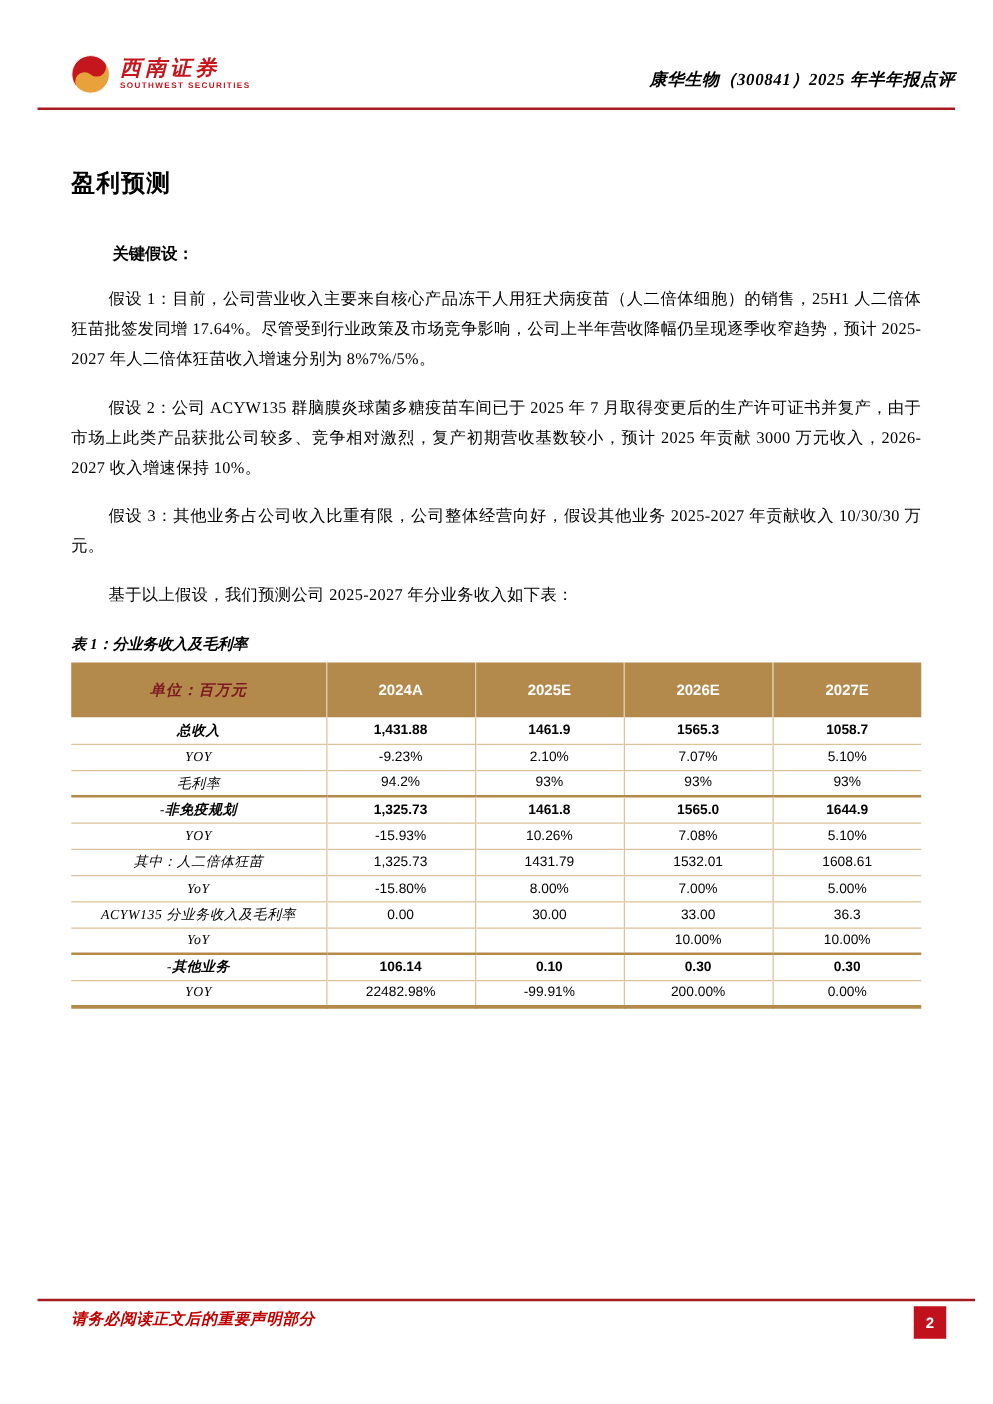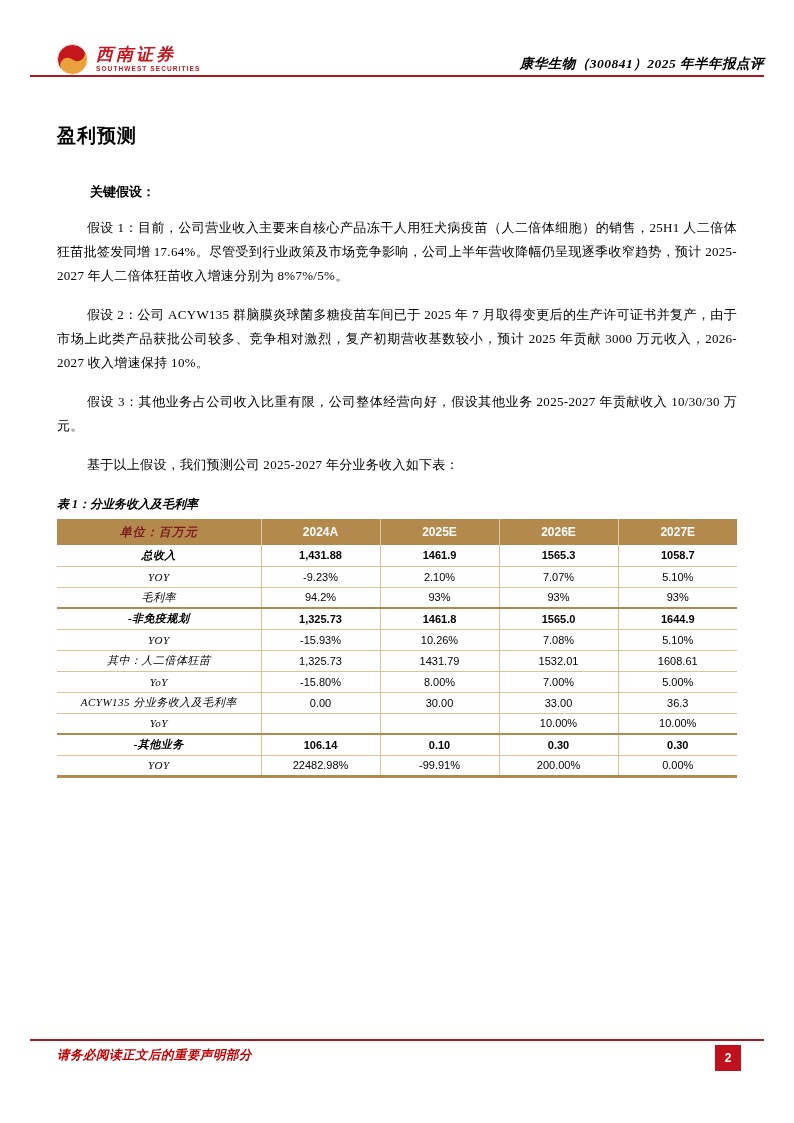--- a/index.html
+++ b/index.html
@@ -11,21 +11,21 @@
     background: #ffffff;
     font-family: "Liberation Serif", serif;
     color: #000;
     overflow: hidden;
   }
 
   
   .header {
     margin: 0 30px;
     padding-top: 44px;
-    padding-bottom: 0;
+    padding-bottom: 11px;
     border-bottom: 2px solid #A61C21;
     display: flex;
     justify-content: space-between;
     align-items: flex-end;
   }
   .brand { display: flex; align-items: center; margin-left: 27px; }
   .brand-logo { width: 31px; height: 31px; margin-right: 8px; }
   .brand-text { display: flex; flex-direction: column; line-height: 1; }
   .brand-cn {
     color: #C4161C; font-weight: bold; font-size: 17px;
@@ -69,21 +69,21 @@
     border-collapse: collapse;
     border-bottom: 3px solid #B3894C;
   }
   table.forecast col.c-label { width: 30%; }
   table.forecast col.c-val { width: 17.5%; }
   thead th {
     background: #B3894C;
     color: #fff;
     font-family: "Liberation Sans", sans-serif;
     font-size: 12px; font-weight: bold;
-    height: 26px; text-align: center;
+    height: 44px; text-align: center;
     border-right: 1px solid rgba(255,255,255,0.55);
   }
   thead th:last-child { border-right: none; }
   thead th.unit {
     color: #7D1A1F;
     font-family: "Liberation Serif", serif;
     font-style: italic;
     letter-spacing: 1px;
   }
   tbody td {
@@ -106,21 +106,21 @@
   tr.section td { border-top: 2px solid #B3894C; }
   .source-note {
     margin-top: 8px;
     font-size: 10.5px; font-style: italic;
     color: #1a1a1a; letter-spacing: 0.5px;
   }
 
   
   .footer {
     position: absolute;
-    left: 30px; right: 30px; top: 1039px;
+    left: 30px; right: 14px; top: 1039px;
     border-top: 2px solid #A61C21;
     display: flex;
     justify-content: space-between;
     align-items: flex-start;
   }
   .disclaimer {
     margin-left: 27px; margin-top: 6px;
     color: #C00000; font-weight: bold; font-style: italic;
     font-size: 12.5px; letter-spacing: 0.5px;
   }

